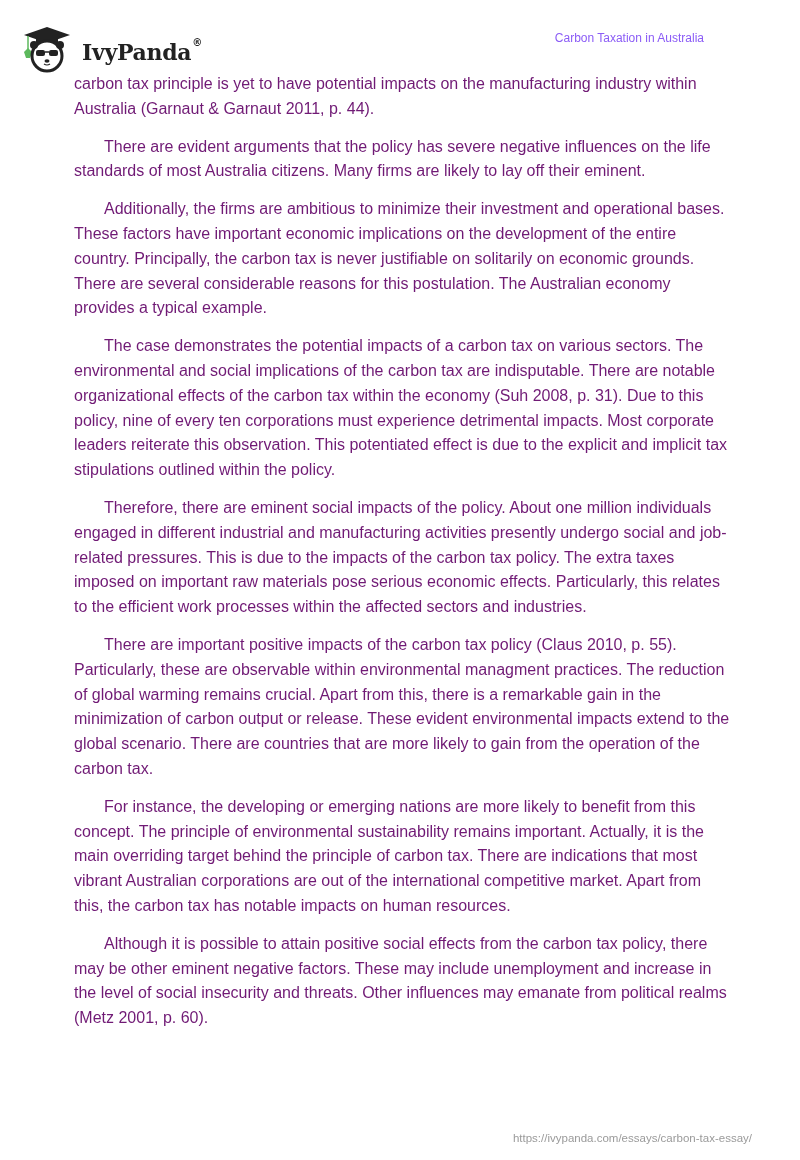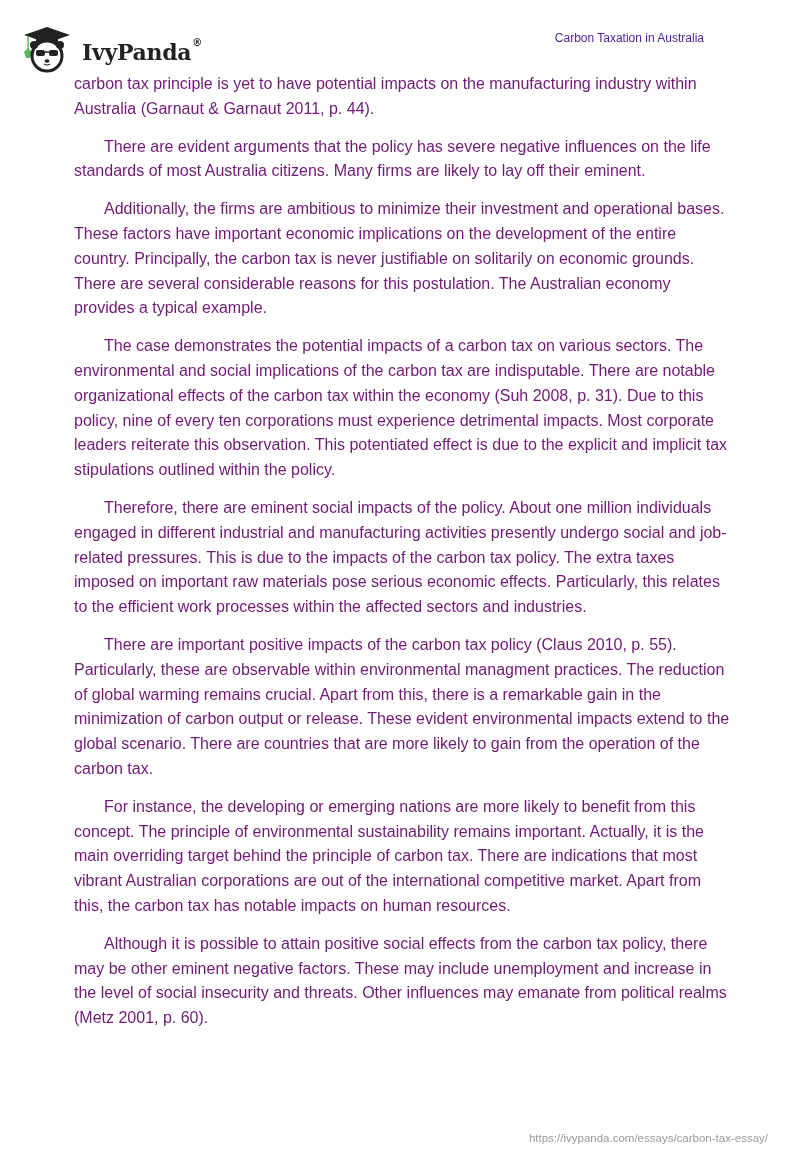--- a/index.html
+++ b/index.html
@@ -51,41 +51,41 @@
       vertical-align: top;
       position: relative;
       top: -2px;
       margin-left: 1px;
     }
     .doc-title {
       position: absolute;
       right: 32px;
       top: 15px;
       font-size: 12px;
-      color: #4c1d95;
+      color: #8b5cf6;
     }
     .content {
       position: absolute;
       left: 74px;
       top: 72px;
       width: 660px;
     }
     .para {
       margin: 0 0 13px 0;
       font-size: 16px;
       line-height: 24.8px;
       color: #701a75;
       text-indent: 30px;
     }
     .para.continuation {
       text-indent: 0;
     }
     .footer-url {
       position: absolute;
-      right: 32px;
+      right: 48px;
       top: 1132px;
       font-size: 11.5px;
       color: #9a9a9a;
       text-decoration: none;
     }
   </style>
 </head>
 <body>
 
 <div class="header">

